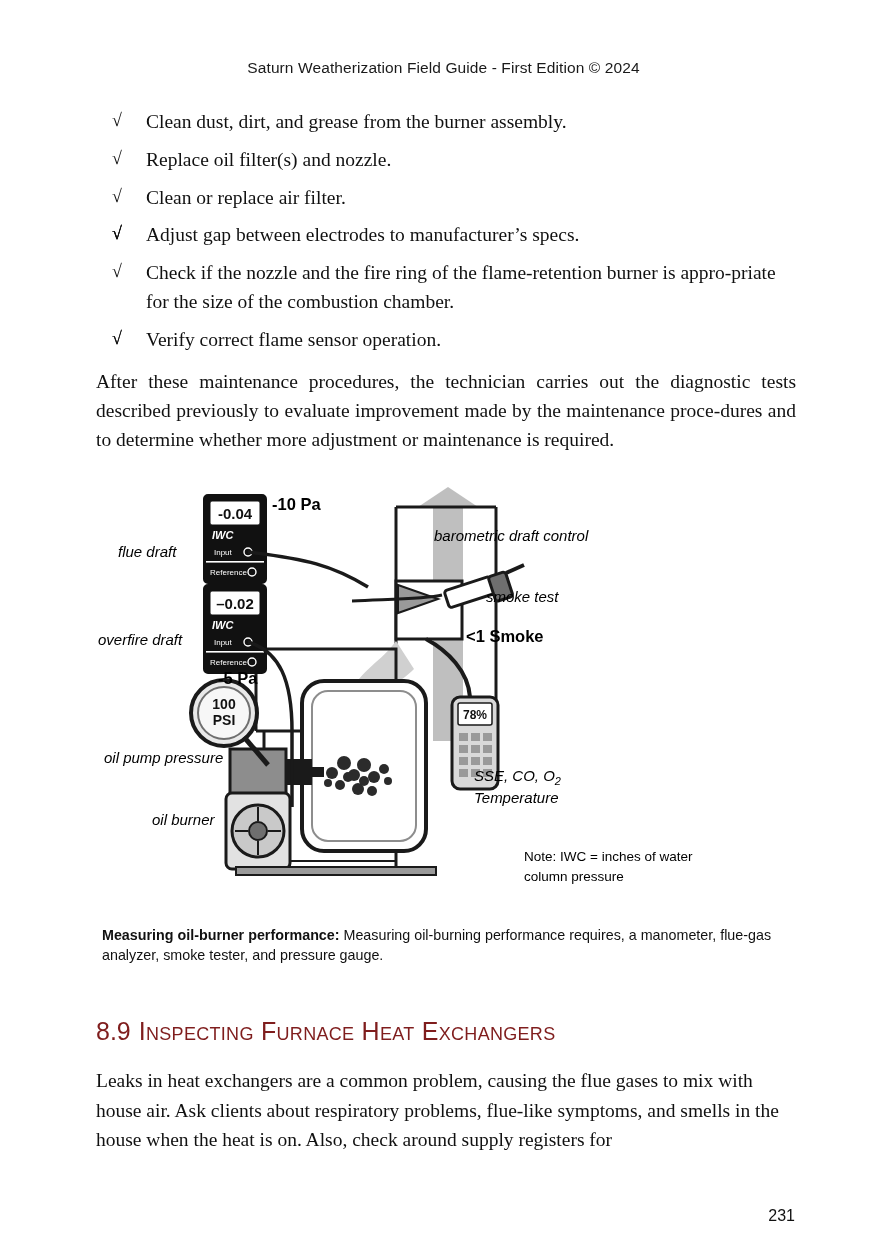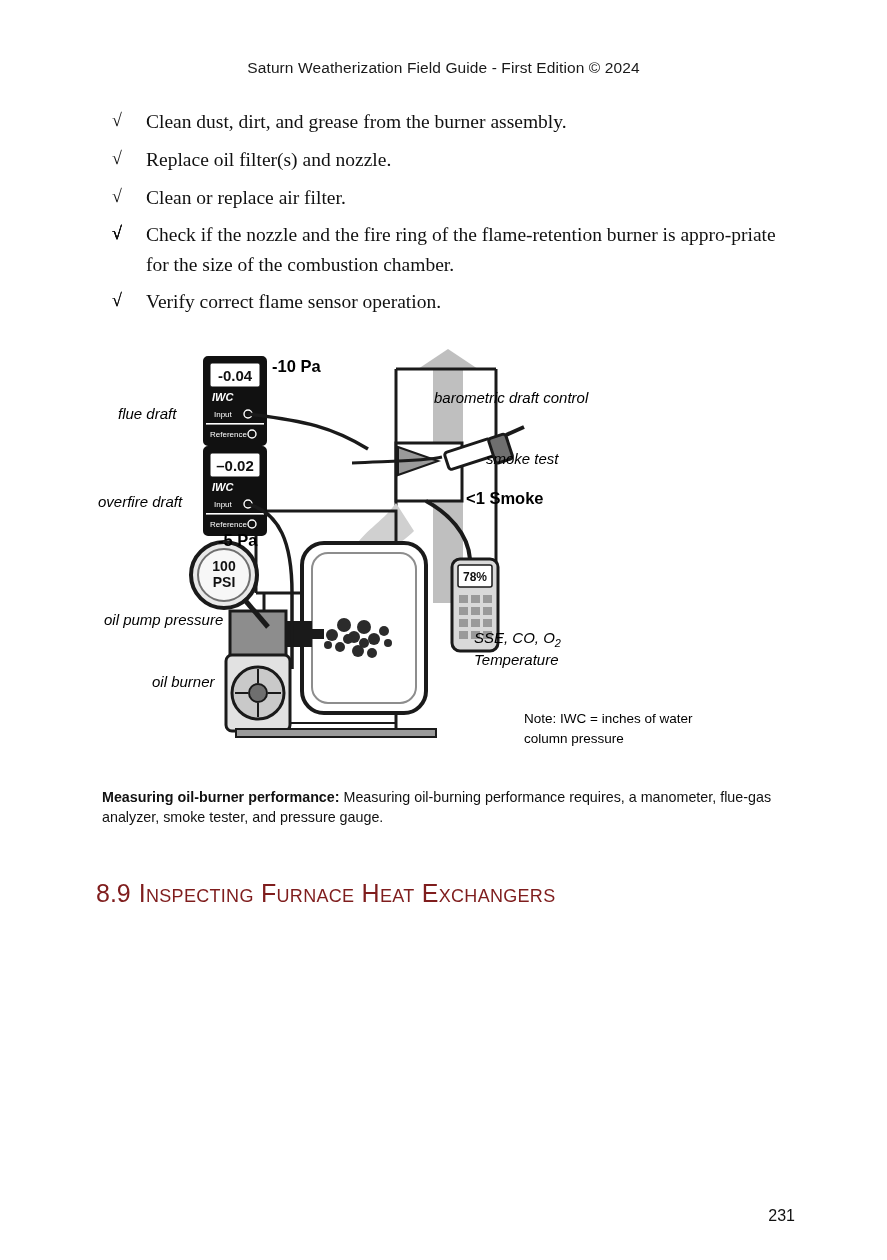--- a/index.html
+++ b/index.html
@@ -140,34 +140,36 @@
         <span>Clean or replace air filter.</span>
       </li>
       <li class="check-item">
         <span class="check-mark">√</span>
       </li>
       <li class="check-item">
         <span class="check-mark">√</span>
       </li>
       <li class="check-item">
         <span class="check-mark">√</span>
+        <span>Adjust gap between electrodes to manufacturer’s specs.</span>
       </li>
       <li class="check-item">
         <span class="check-mark">√</span>
         <span>Check if the nozzle and the fire ring of the flame-retention burner is appro-priate for the size of the combustion chamber.</span>
       </li>
       <li class="check-item">
         <span class="check-mark">√</span>
       </li>
       <li class="check-item">
         <span class="check-mark">√</span>
         <span>Verify correct flame sensor operation.</span>
       </li>
     </ul>
 
+    <p class="para">After these maintenance procedures, the technician carries out the diagnostic tests described previously to evaluate improvement made by the maintenance proce-dures and to determine whether more adjustment or maintenance is required.</p>
 
     <div class="figure-wrap">
       <svg class="illus" width="700" height="430" viewBox="0 0 700 430" xmlns="http://www.w3.org/2000/svg">
         <defs>
           <linearGradient id="gflue" x1="0" y1="0" x2="1" y2="0">
             <stop offset="0" stop-color="#c9c9c9"></stop>
             <stop offset="1" stop-color="#9e9e9e"></stop>
           </linearGradient>
         </defs>
 
@@ -323,16 +325,17 @@
     </div>
 
     <div class="figure-caption">
       <span class="lead">Measuring oil-burner performance:</span><span> Measuring oil-burning performance requires, a manometer, flue-gas analyzer, smoke tester, and pressure gauge.</span>
     </div>
 
     <div class="section-head">
       <span class="num">8.9</span><span class="title">Inspecting Furnace Heat Exchangers</span>
     </div>
 
+    <p class="body-para">Leaks in heat exchangers are a common problem, causing the flue gases to mix with house air. Ask clients about respiratory problems, flue-like symptoms, and smells in the house when the heat is on. Also, check around supply registers for</p>
   </div>
 
   <div class="folio">231</div>
 </div>
 
 </body></html>

